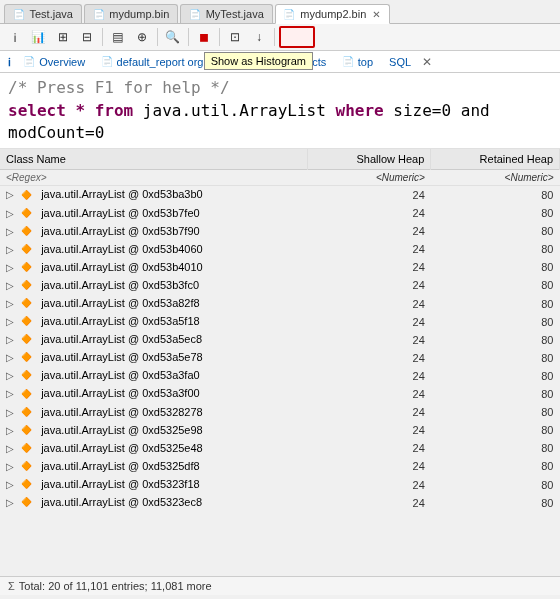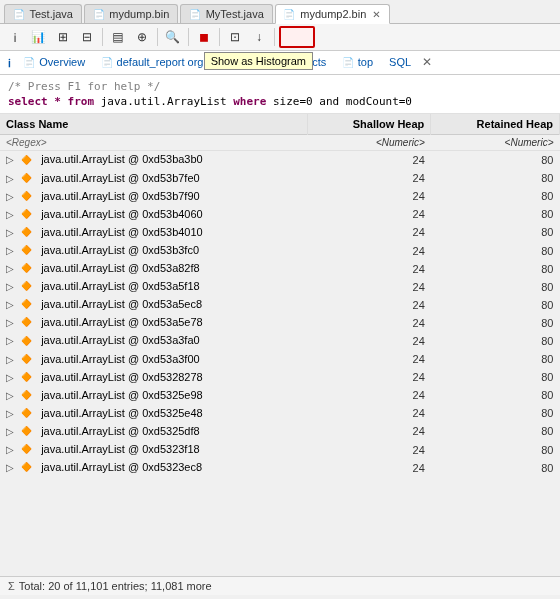--- a/index.html
+++ b/index.html
@@ -117,21 +117,21 @@
       font-weight: bold;
       padding: 2px 4px;
     }
 
     
     .query-area {
       background: #fff;
       padding: 4px 8px;
       border-bottom: 1px solid #e0e0e0;
       font-family: monospace;
-      font-size: 11px;
+      font-size: 16px;
       color: #000;
       line-height: 1.4;
     }
     .query-comment { color: #808080; }
     .query-keyword { color: #7f0055; font-weight: bold; }
 
     .main-content {
       display: flex;
       flex-direction: column;
       height: calc(599px - 28px);
@@ -143,21 +143,21 @@
       border-collapse: collapse;
       font-size: 11px;
     }
     thead tr {
       background: #e8e8e8;
       border-bottom: 1px solid #ccc;
     }
     thead th {
       padding: 4px 6px;
       text-align: left;
-      font-weight: bold;
+      font-weight: normal;
       border-right: 1px solid #ddd;
       color: #000;
       position: sticky;
       top: 0;
       background: #e8e8e8;
     }
     thead th.numeric { text-align: right; }
     .col-classname { width: 55%; }
     .col-shallow { width: 22%; text-align: right; }
     .col-retained { width: 23%; text-align: right; }

